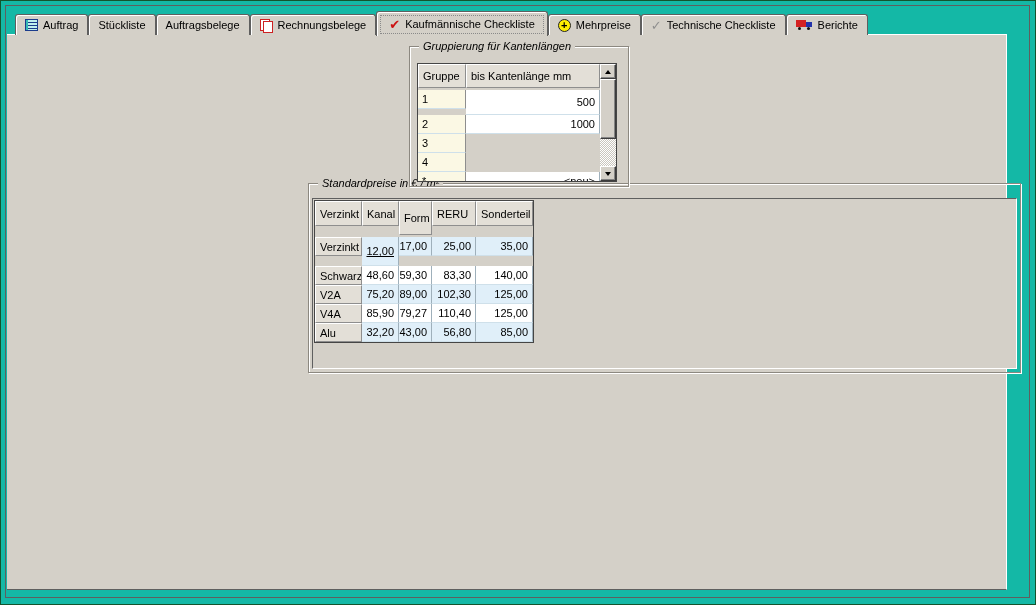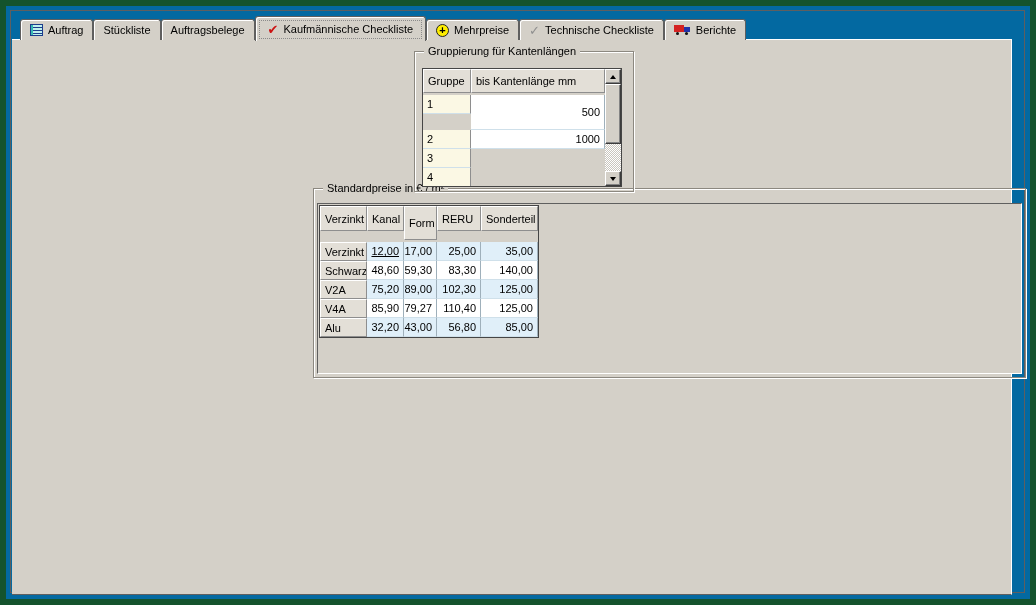--- a/index.html
+++ b/index.html
@@ -1,20 +1,20 @@
 <!DOCTYPE html>
 <html><head>
 <meta charset="utf-8">
 <style>
   html,body{margin:0;padding:0;background:#9aa0a8;}
   *{box-sizing:border-box;}
   .window{
-    position:relative;width:1036px;height:605px;background:#0369a1;
+    position:relative;width:1036px;height:605px;background:#14b8a6;
     font-family:"Liberation Sans","DejaVu Sans",sans-serif;font-size:11px;color:#000;
-    border:6px solid #14532d;overflow:hidden;
+    border:1px solid #14532d;overflow:hidden;
   }
   .win-frame{position:absolute;left:4px;top:4px;right:5px;bottom:6px;border:1px solid #5f5f5f;pointer-events:none;}
   
   .tabstrip{position:absolute;left:14px;top:9px;height:25px;display:flex;align-items:flex-end;z-index:5;}
   .tab{
     height:21px;display:flex;align-items:center;gap:5px;padding:0 9px;
     background:#D4D0C8;border:1px solid #5f5f5f;border-bottom:none;
     border-top-left-radius:3px;border-top-right-radius:3px;
     box-shadow:inset 1px 1px 0 #fff;position:relative;white-space:nowrap;cursor:default;
   }
@@ -40,21 +40,21 @@
   
   .lbl{position:absolute;white-space:nowrap;}
   .combo{position:absolute;height:19px;background:#fff;border:1px solid;border-color:#848484 #f2efe9 #f2efe9 #848484;box-shadow:inset 1px 1px 0 #5a5a5a;display:flex;align-items:center;}
   .combo-val{flex:1;padding:0 4px;white-space:nowrap;overflow:hidden;}
   .combo-btn{width:17px;height:15px;margin:1px;background:#D4D0C8;border:1px solid;border-color:#fff #5f5f5f #5f5f5f #fff;display:flex;align-items:center;justify-content:center;}
   .arr-dn{width:0;height:0;border:3px solid transparent;border-top:4px solid #000;margin-top:3px;}
   .checkbox{position:absolute;width:13px;height:13px;background:#fff;border:1px solid;border-color:#848484 #fff #fff #848484;box-shadow:inset 1px 1px 0 #5a5a5a;text-align:center;}
   .checkbox span{position:relative;top:-1px;font-weight:bold;font-size:11px;line-height:13px;}
   
   .group{position:absolute;border:1px solid #8c8880;box-shadow:inset 1px 1px 0 #fff,1px 1px 0 #fff;}
-  .group>.gtitle{position:absolute;top:-7px;left:9px;background:#D4D0C8;padding:0 4px;white-space:nowrap;}
+  .group>.gtitle{position:absolute;top:-7px;left:9px;background:#D4D0C8;padding:0 4px;white-space:nowrap;font-style:italic;}
   .sunken{position:absolute;border:1px solid;border-color:#5f5f5f #fff #fff #5f5f5f;background:#D4D0C8;}
   
   .grid{position:absolute;border:1px solid #454545;background:#D4D0C8;}
   .hrow,.trow{display:flex;}
   .hcell,.lcell{background:#E3DFD7;border:1px solid;border-color:#fff #8e8e8e #8e8e8e #fff;padding:0 4px;display:flex;align-items:center;white-space:nowrap;overflow:hidden;}
   .gap{height:2px;background:#D4D0C8;}
   .vcell{background:#fff;border-right:1px solid #9fb0bb;border-bottom:1px solid #cfe0ea;padding:0 4px;display:flex;align-items:center;justify-content:flex-end;white-space:nowrap;overflow:hidden;}
   .rows-alt .trow:nth-child(odd) .vcell{background:#E0EFF9;}
   .cream .vcell.keycol{background:#FBF8E4;justify-content:flex-start;border-right:1px solid #8e8e8e;}
   
@@ -91,20 +91,24 @@
     <div class="tab">
       <span class="ic ic-grid"></span>
       <span>Auftrag</span>
     </div>
     <div class="tab">
       <span>Stückliste</span>
     </div>
     <div class="tab">
       <span>Auftragsbelege</span>
     </div>
+    <div class="tab">
+      <span class="ic ic-copy"></span>
+      <span>Rechnungsbelege</span>
+    </div>
     <div class="tab active">
       <div class="focus"></div>
       <span class="ic glyph-red">✔</span>
       <span>Kaufmännische Checkliste</span>
     </div>
     <div class="tab">
       <span class="ic ic-plus">+</span>
       <span>Mehrpreise</span>
     </div>
     <div class="tab">
@@ -158,21 +162,21 @@
       <div style="margin-right:16px;">
         <div class="hrow">
           <div class="hcell" style="width:48px;height:24px;">Gruppe</div>
           <div class="hcell" style="flex:1;height:24px;">bis Kantenlänge mm</div>
         </div>
         <div class="gap"></div>
         <div>
 
         <div class="trow">
             <div class="vcell keycol" style="width:48px;height:19px;">1</div>
-            <div class="vcell" style="flex:1;height:35px;">500</div>
+            <div class="vcell" style="flex:1;height:25px;">500</div>
           </div>
             <div class="trow">
             <div class="vcell keycol" style="width:48px;height:19px;">2</div>
             <div class="vcell" style="flex:1;height:19px;">1000</div>
           </div>
             <div class="trow">
             <div class="vcell keycol" style="width:48px;height:19px;">3</div>
           </div>
             <div class="trow">
             <div class="vcell keycol" style="width:48px;height:19px;">4</div>
@@ -206,21 +210,21 @@
         <div class="hcell" style="width:37px;height:25px;">Kanal</div>
         <div class="hcell" style="width:33px;height:34px;">Form</div>
         <div class="hcell" style="width:44px;height:25px;">RERU</div>
         <div class="hcell" style="width:57px;height:25px;">Sonderteil</div>
       </div>
       <div class="gap"></div>
       <div>
 
       <div class="trow">
           <div class="lcell" style="width:47px;height:19px;">Verzinkt</div>
-          <div class="vcell" style="width:37px;height:19px;text-decoration:underline;">12,00</div>
+          <div class="vcell" style="width:37px;height:29px;text-decoration:underline;">12,00</div>
           <div class="vcell" style="width:33px;height:19px;">17,00</div>
           <div class="vcell" style="width:44px;height:19px;">25,00</div>
           <div class="vcell" style="width:57px;height:19px;">35,00</div>
         </div>
           <div class="trow">
           <div class="lcell" style="width:47px;height:19px;">Schwarz</div>
           <div class="vcell" style="width:37px;height:19px;">48,60</div>
           <div class="vcell" style="width:33px;height:19px;">59,30</div>
           <div class="vcell" style="width:44px;height:19px;">83,30</div>
           <div class="vcell" style="width:57px;height:19px;">140,00</div>

